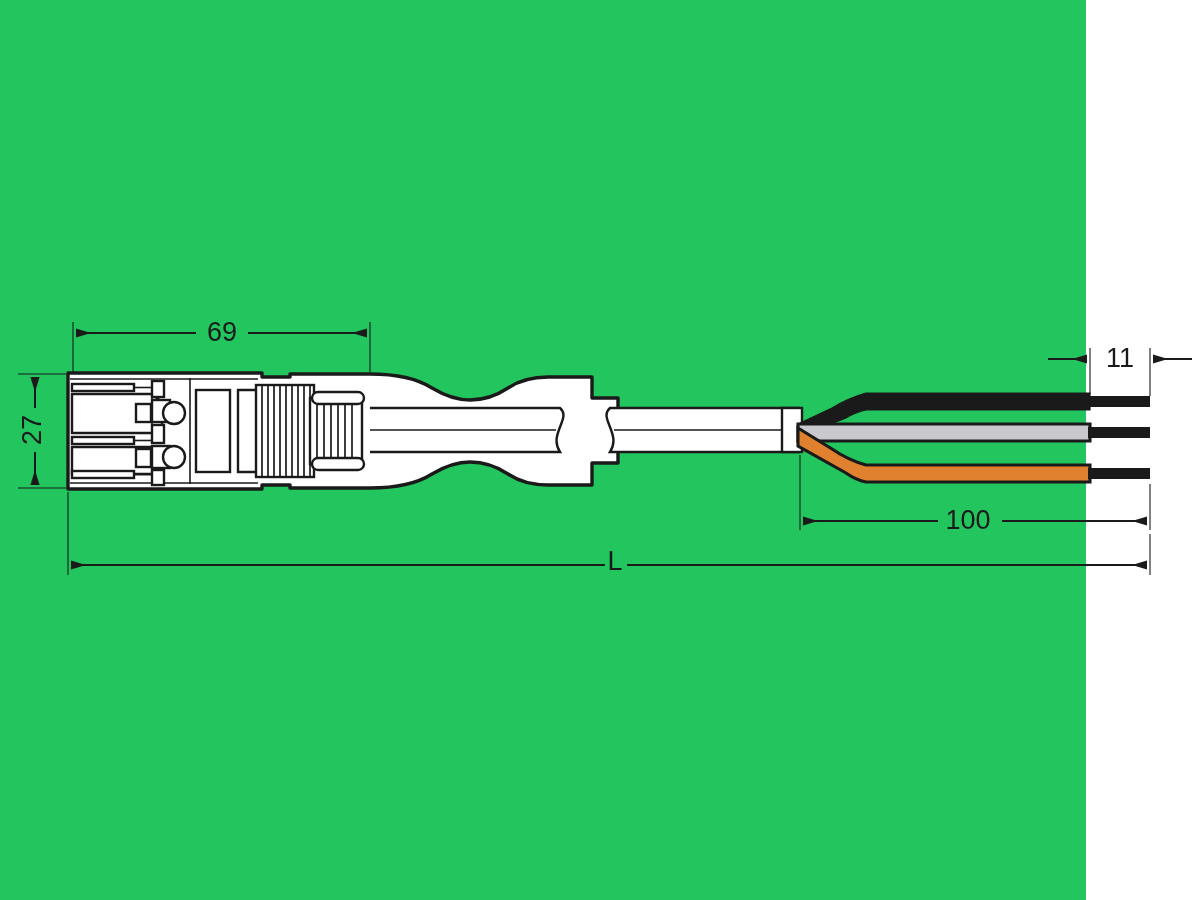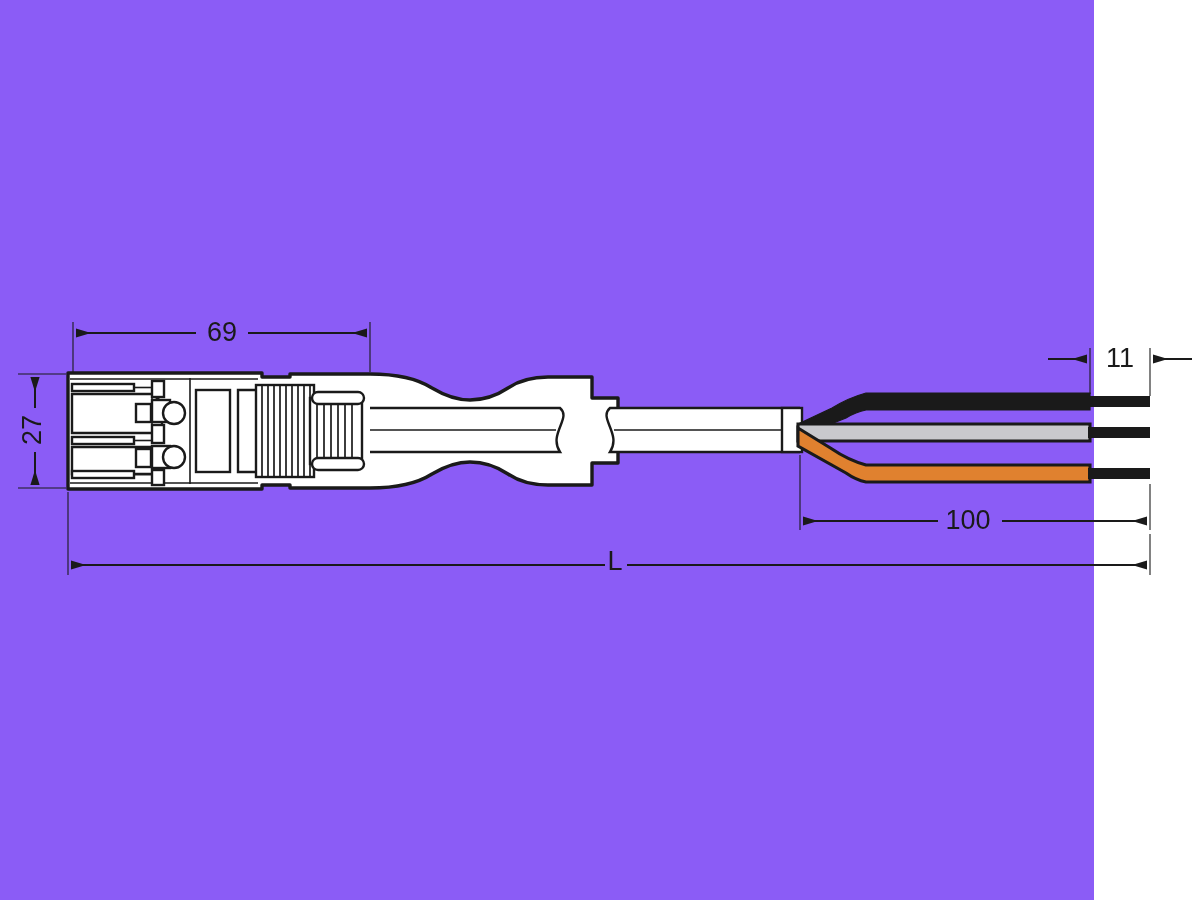--- a/index.html
+++ b/index.html
@@ -10,22 +10,21 @@
   body {
     width: 1200px;
     height: 900px;
     font-family: "Liberation Sans", sans-serif;
     overflow: hidden;
   }
   #drawing-root {
     position: relative;
     width: 1086px;
     height: 900px;
-    background: #8b5cf6;
-    padding-left: 8px;
+    background: #22c55e;
   }
   #drawing-svg {
     position: absolute;
     top: 0;
     left: 0;
     width: 1200px;
     height: 900px;
     display: block;
   }
   .dim-text {

